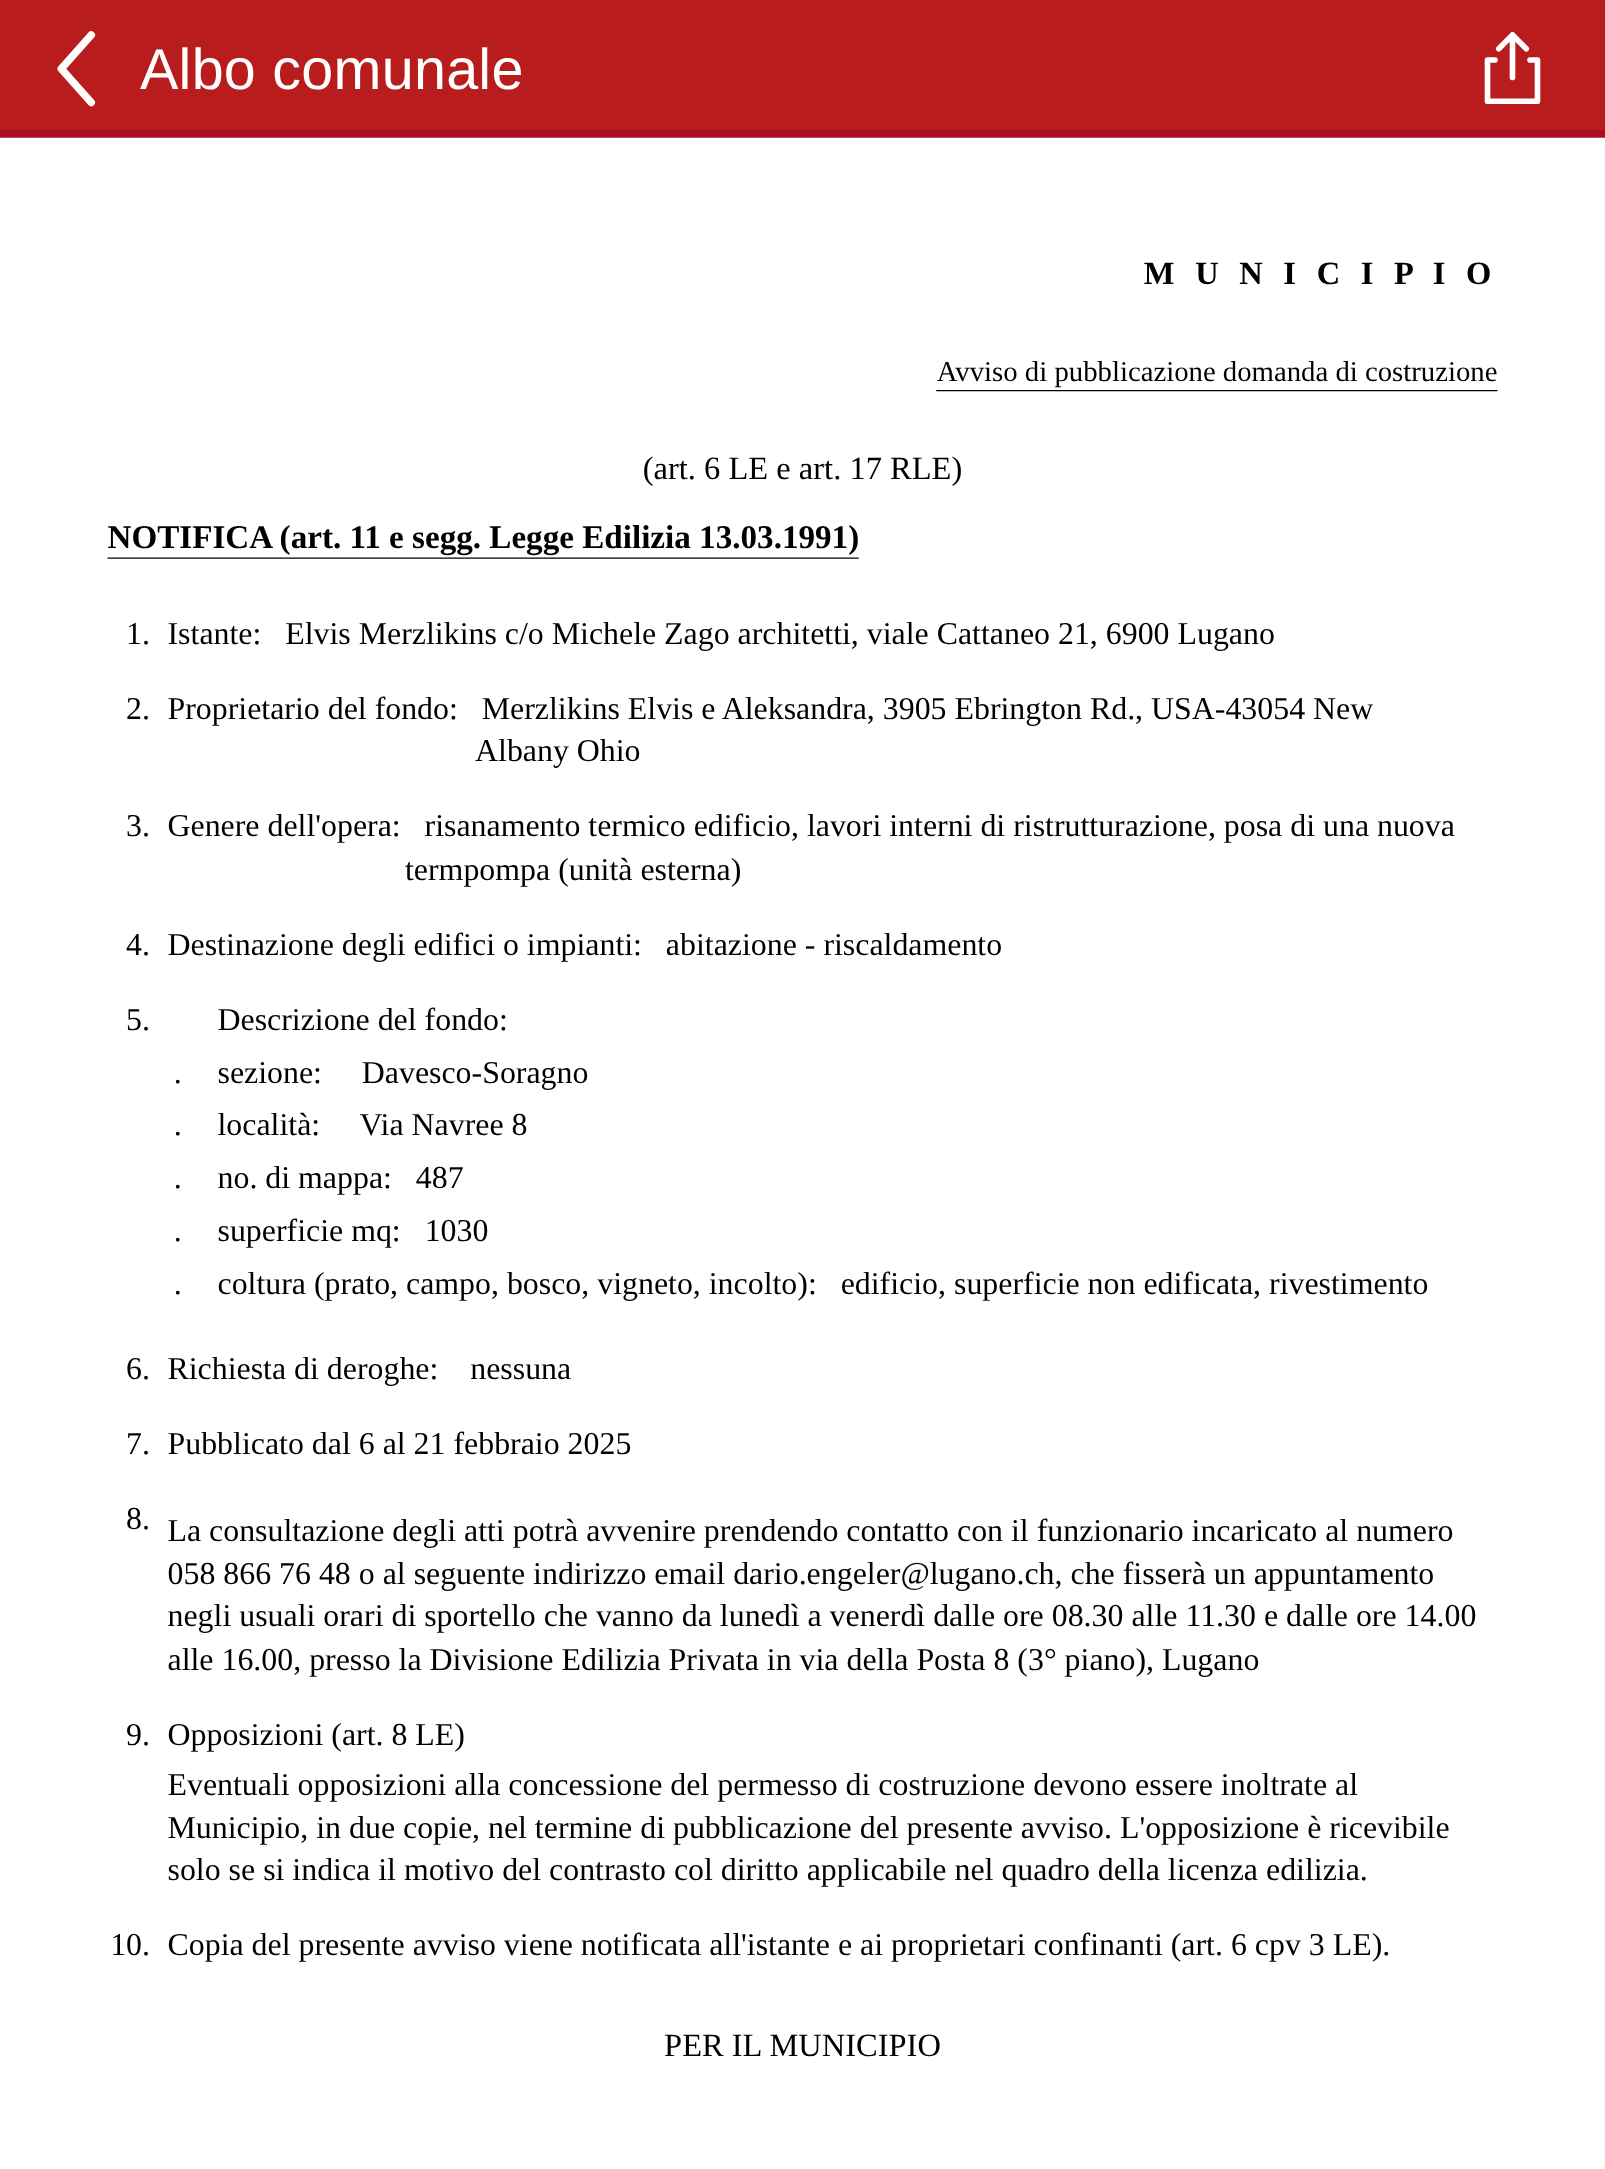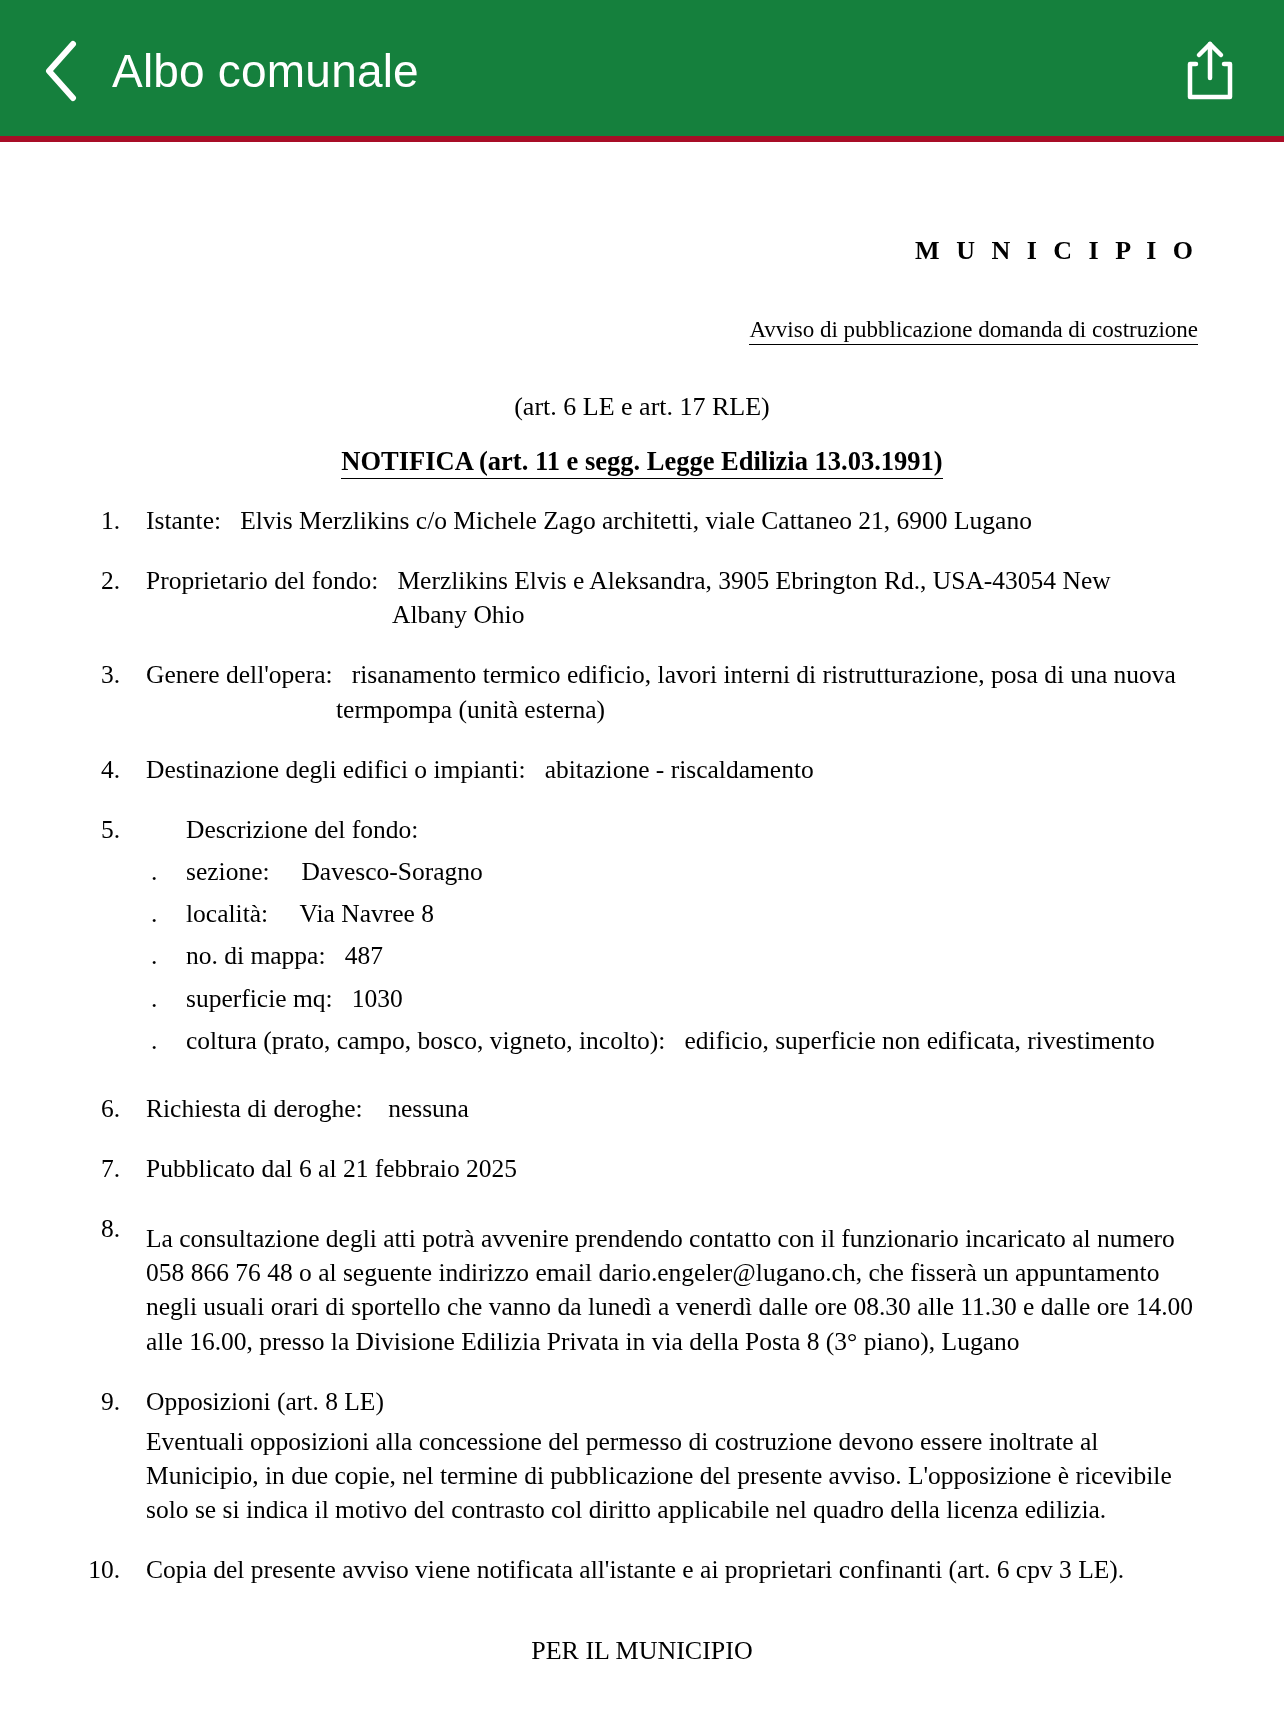--- a/index.html
+++ b/index.html
@@ -10,22 +10,22 @@
   body {
     width: 1284px;
     min-height: 1735px;
     font-family: "Liberation Serif", serif;
     color: #000000;
   }
 
   
   .appbar {
     position: relative;
-    height: 142px;
-    background: #15803d;
+    height: 110px;
+    background: #b91c1c;
     display: flex;
     align-items: center;
     padding: 0 34px;
     box-sizing: border-box;
   }
   .appbar::after {
     content: "";
     position: absolute;
     left: 0;
     right: 0;
@@ -88,24 +88,24 @@
   .doc-subtitle span {
     border-bottom: 1px solid #000;
     padding-bottom: 2px;
   }
   .doc-articles {
     text-align: center;
     font-size: 26px;
     margin: 0 0 20px 0;
   }
   .doc-notifica {
-    text-align: center;
+    text-align: left;
     font-size: 26.5px;
     font-weight: bold;
-    margin: 0 0 24px 0;
+    margin: 0 0 42px 0;
   }
   .doc-notifica span {
     border-bottom: 1px solid #000;
     padding-bottom: 2px;
   }
 
   
   .item {
     display: flex;
     align-items: flex-start;
@@ -113,21 +113,20 @@
   }
   .item .num {
     width: 48px;
     flex: 0 0 48px;
     text-align: right;
     padding-right: 14px;
     box-sizing: border-box;
   }
   .item .body {
     flex: 1 1 auto;
-    margin-left: 12px;
   }
   .item .body .label { white-space: pre; }
 
   
   .wrap-hang { text-indent: 0; }
   .hang-line {
     display: block;
     padding-left: 246px;
   }
   .hang-line-3 {

